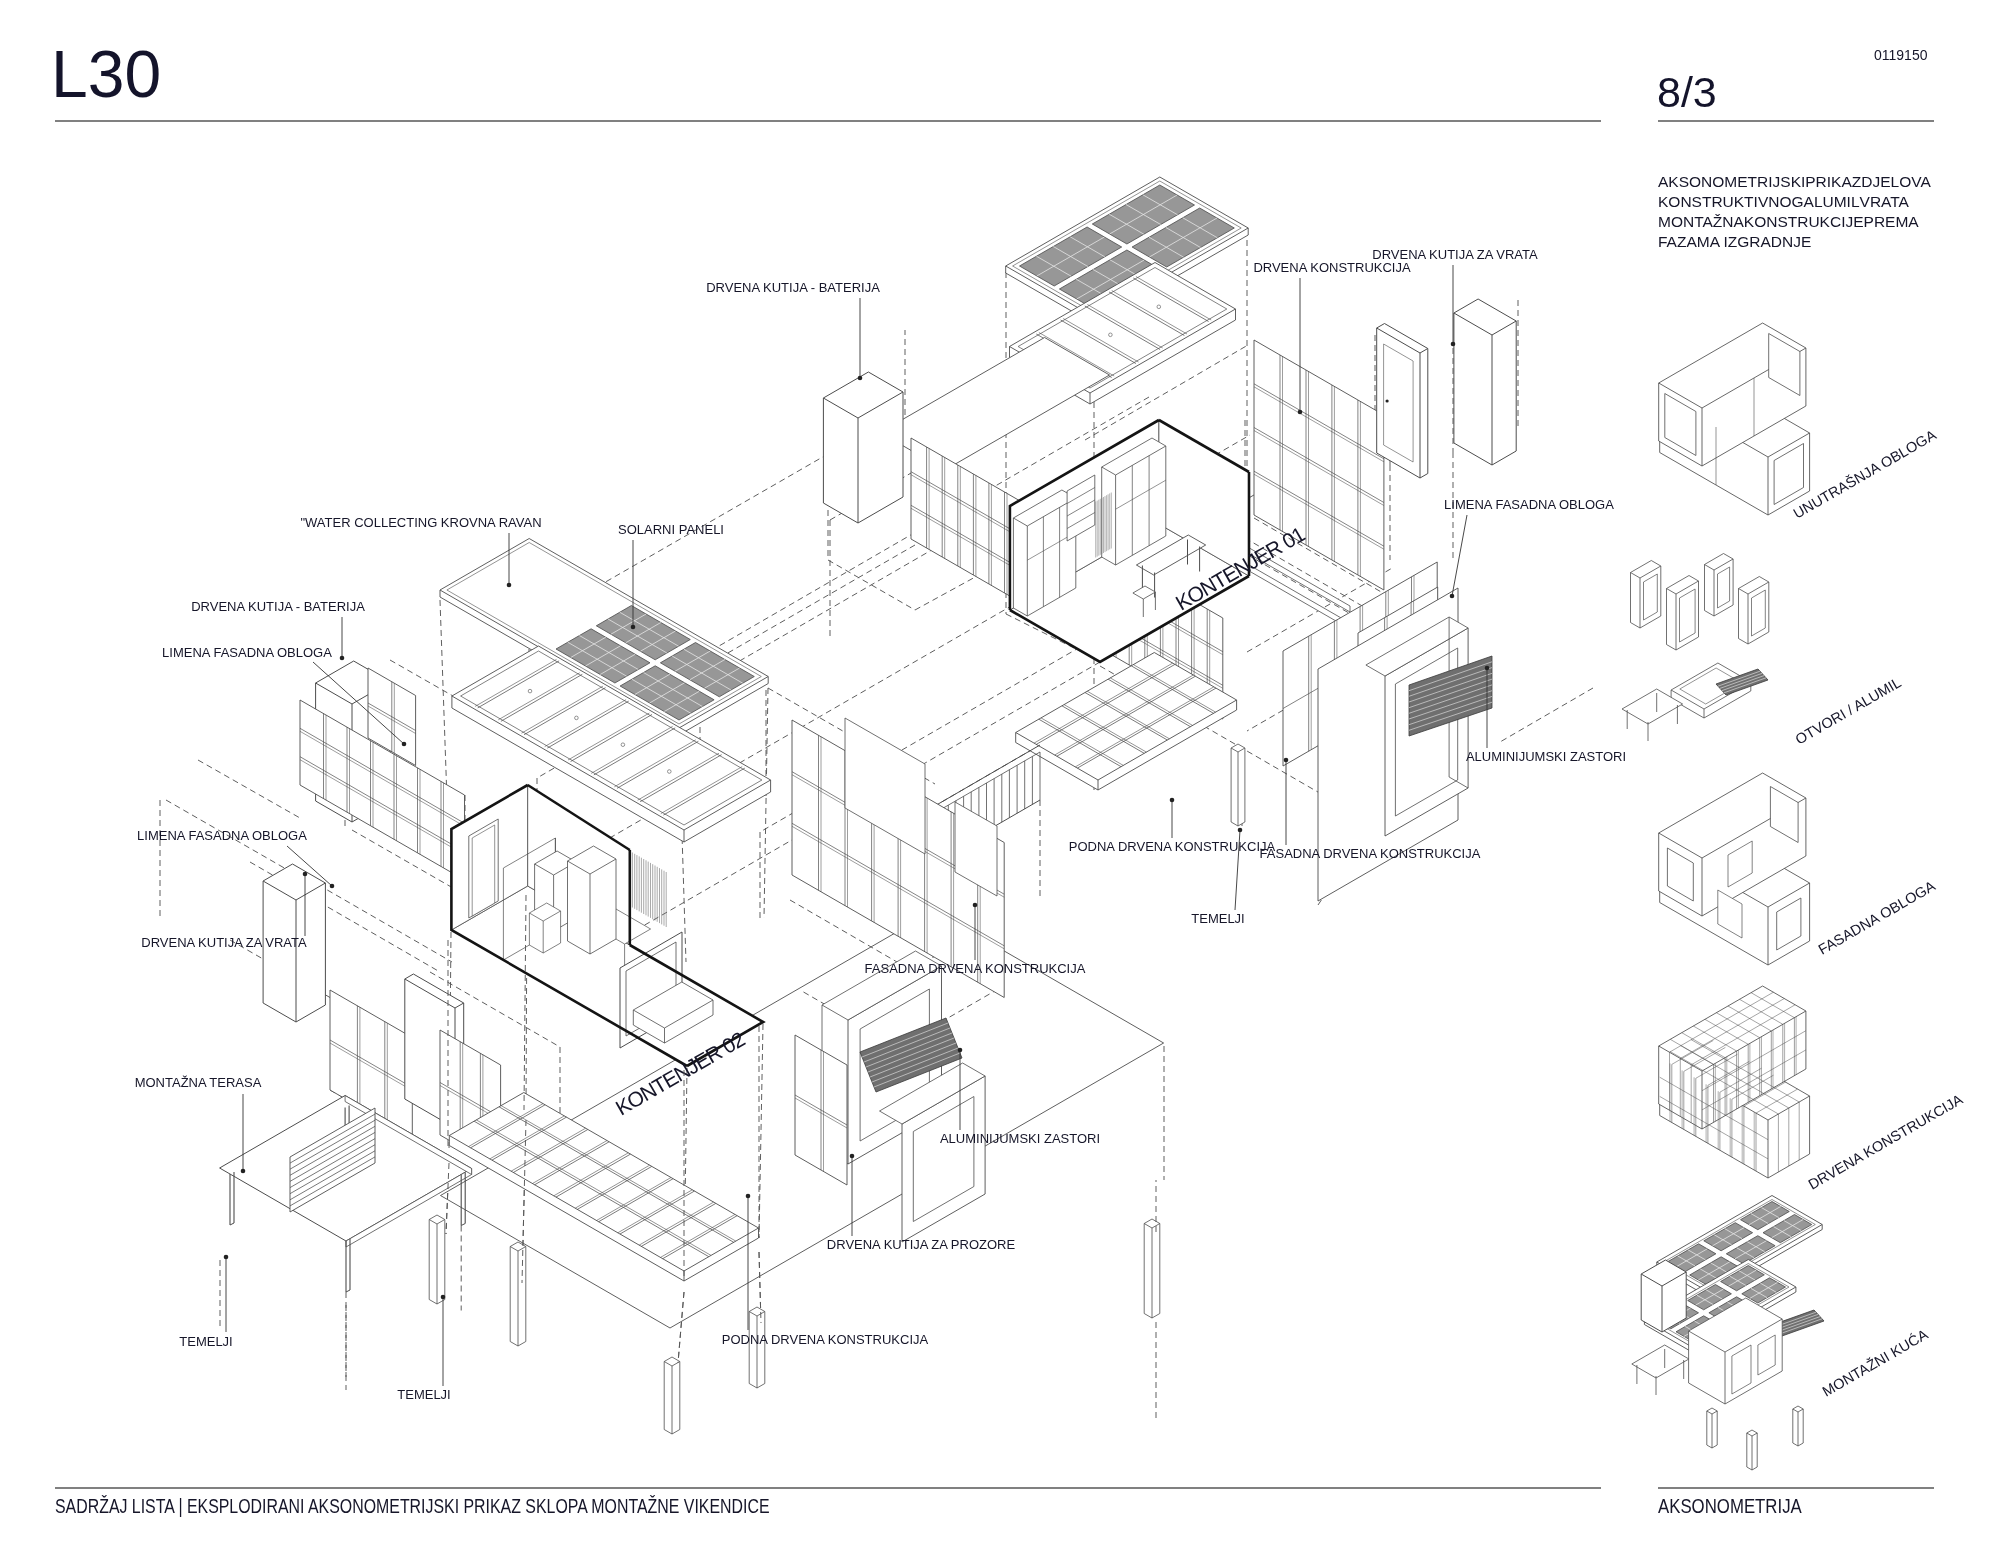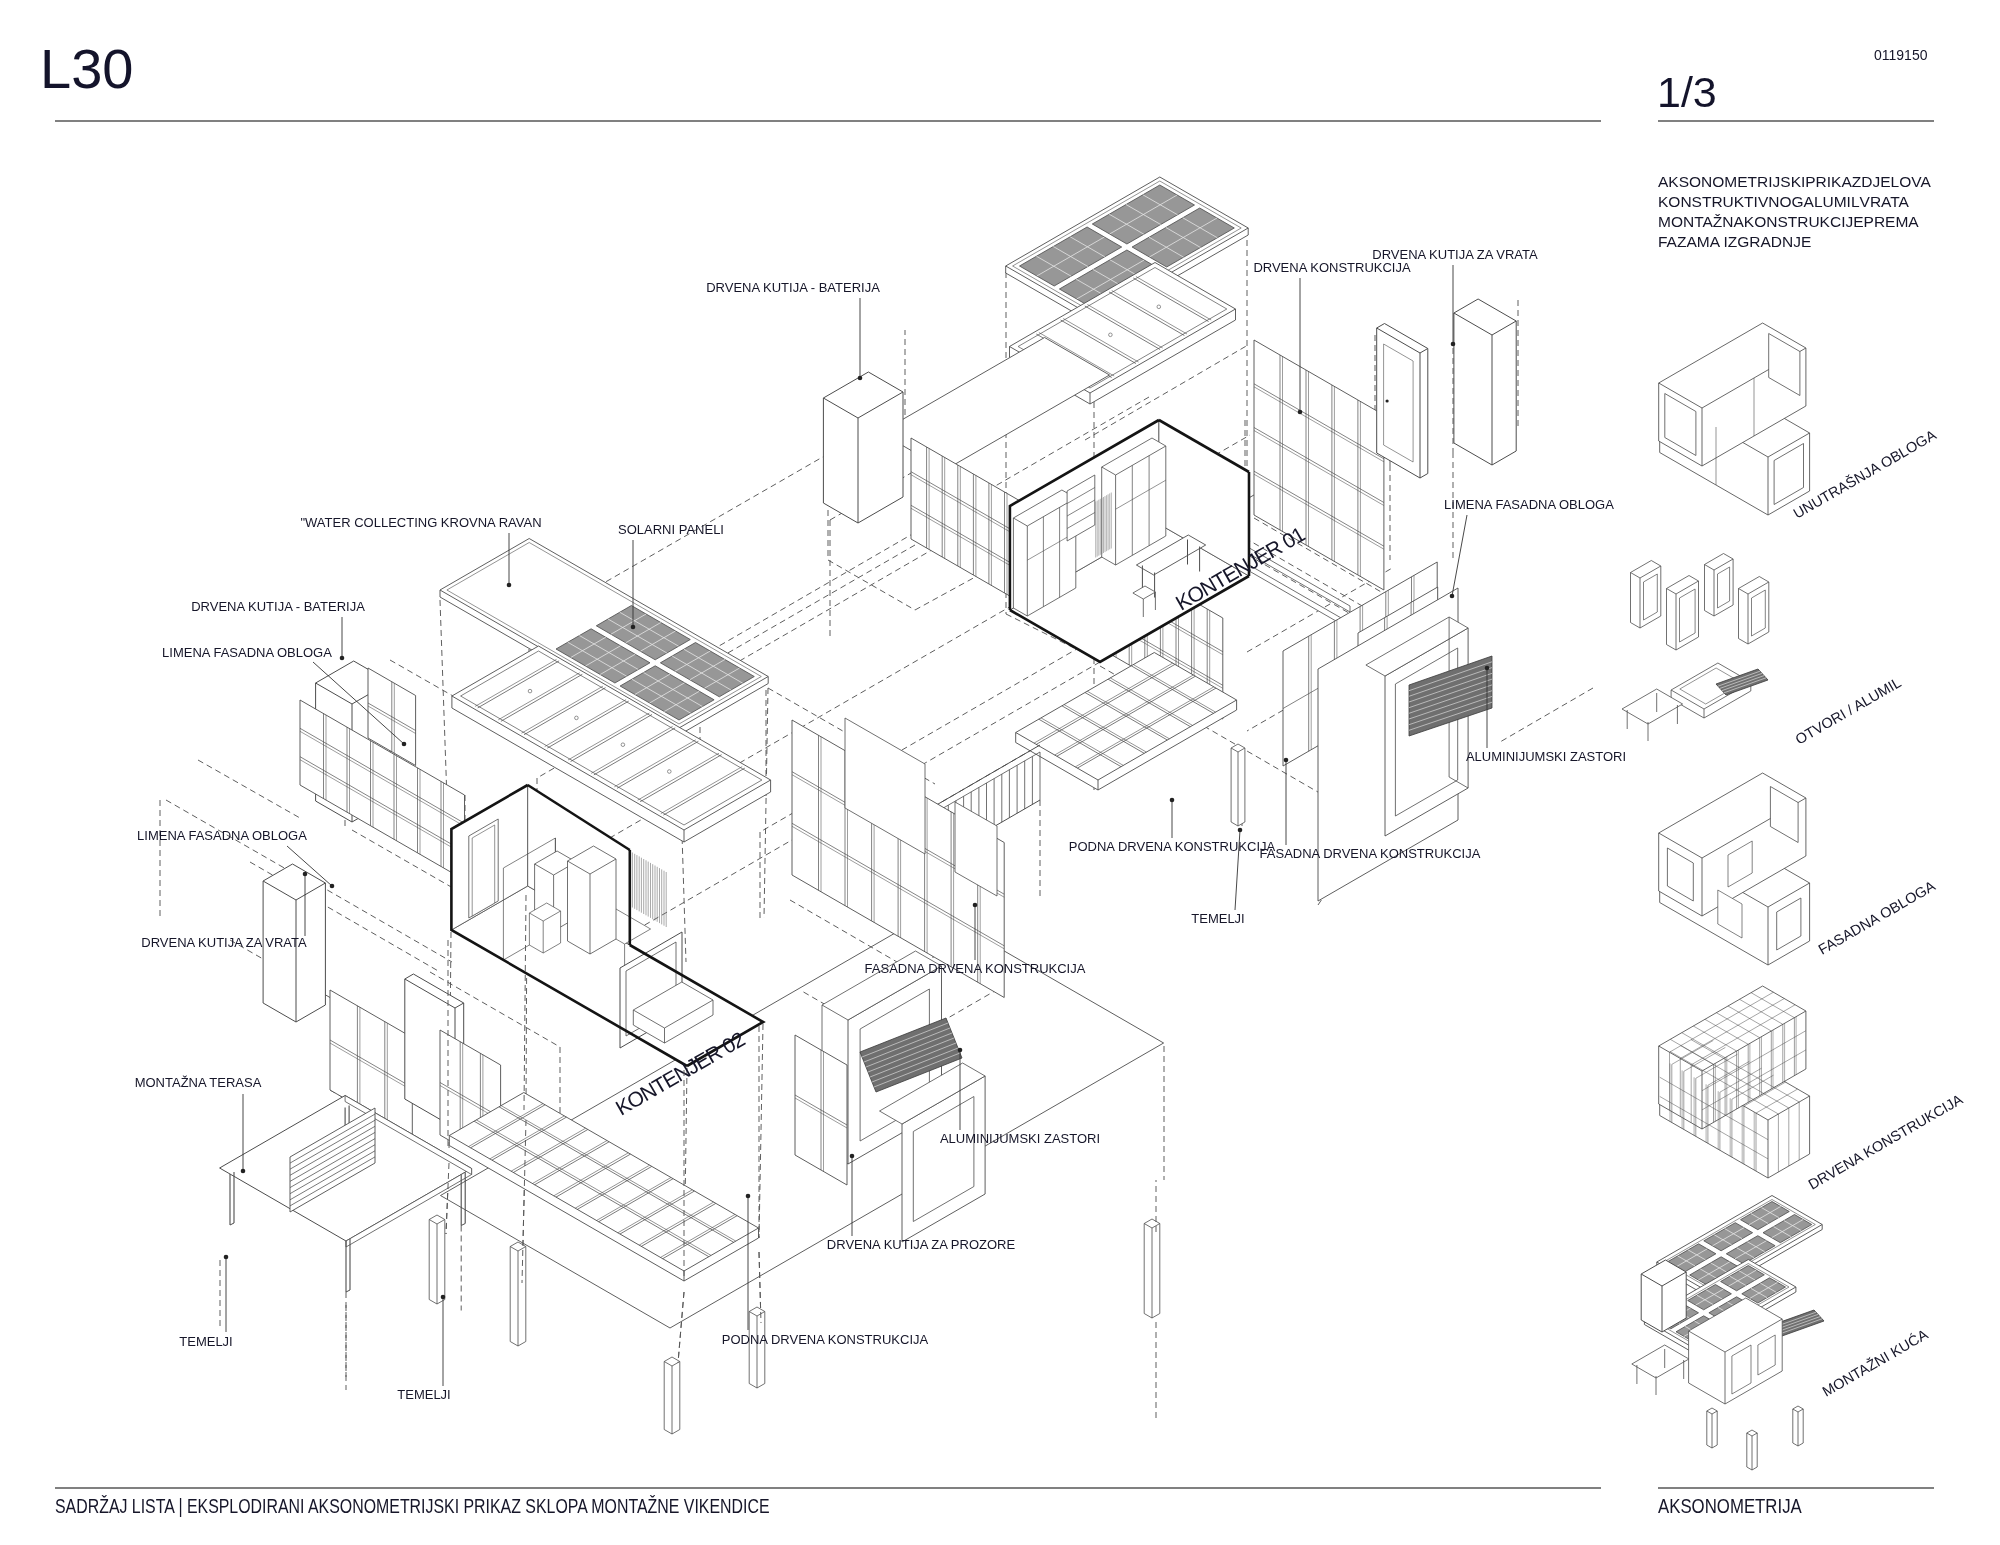--- a/index.html
+++ b/index.html
@@ -2,24 +2,24 @@
 <html><head><meta charset="utf-8">
 <style>
   html,body { margin:0; padding:0; }
   body { width:2000px; height:1545px; background:#fff; position:relative;
          font-family:"Liberation Sans", sans-serif; color:#161629; overflow:hidden; }
   .abs { position:absolute; }
   .rule { position:absolute; height:2px; background:#808080; }
   .jrow { display:flex; }
 </style></head>
 <body>
-  <div class="abs" style="left:40px; top:36px; font-size:56px; color:#14142b;">L30</div>
+  <div class="abs" style="left:51px; top:36px; font-size:66px; color:#14142b;">L30</div>
   <div class="rule" style="left:55px; top:120px; width:1546px;"></div>
   <div class="abs" style="left:1874px; top:47px; font-size:14px;">0119150</div>
-  <div class="abs" style="left:1657px; top:68px; font-size:43px; color:#14142b;">1/3</div>
+  <div class="abs" style="left:1657px; top:68px; font-size:43px; color:#14142b;">8/3</div>
   <div class="rule" style="left:1658px; top:120px; width:276px;"></div>
   <div class="abs" style="left:1658px; top:172px; width:277px; font-size:15.5px; line-height:20px;">
     <div class="jrow">
       <span>AKSONOMETRIJSKI</span>
       <span>PRIKAZ</span>
       <span>DJELOVA</span>
     </div>
     <div class="jrow">
       <span>KONSTRUKTIVNOG</span>
       <span>ALUMIL</span>

